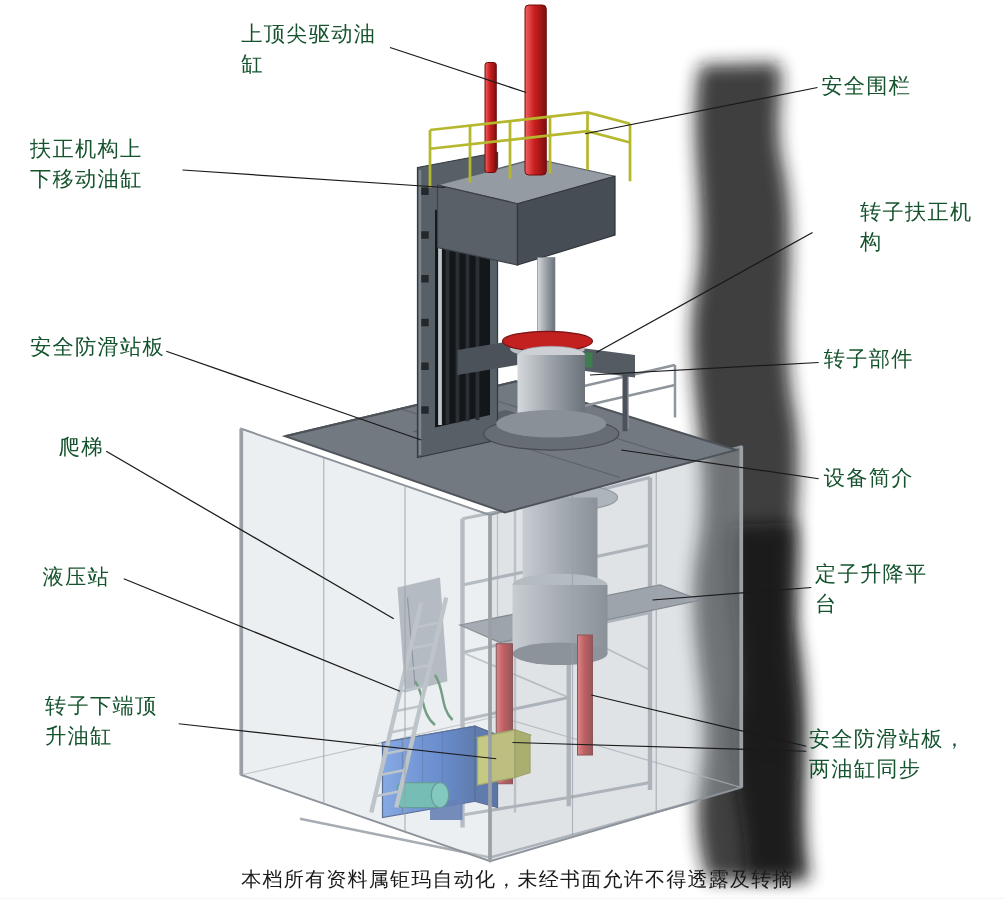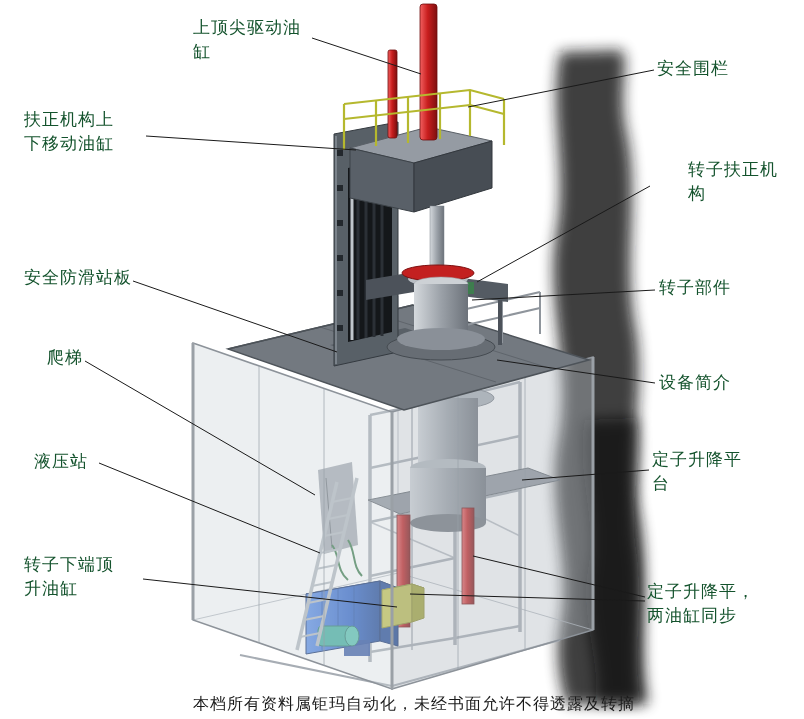--- a/index.html
+++ b/index.html
@@ -245,19 +245,19 @@
 下移动油缸</div>
   <div class="label" style="left:654px; top:158px; width:118px;margin-left:34px;">转子扶正机
 构</div>
   <div class="label" style="left:24px;  top:266px;">安全防滑站板</div>
   <div class="label" style="left:659px; top:276px;">转子部件</div>
   <div class="label" style="left:47px;  top:346px;text-align:center;">爬梯</div>
   <div class="label" style="left:659px; top:371px;">设备简介</div>
   <div class="label" style="left:34px;  top:450px;">液压站</div>
   <div class="label" style="left:652px; top:448px; width:118px;">定子升降平
 台</div>
-  <div class="label" style="left:24px;  top:553px; width:128px;">转子下端顶
+  <div class="label" style="left:36px;  top:553px; width:128px;">转子下端顶
 升油缸</div>
-  <div class="label" style="left:647px; top:580px; width:152px;">定子升降平，
+  <div class="label" style="left:647px; top:580px; width:152px;">安全防滑站板，
 两油缸同步</div>
 
   <div class="footer">本档所有资料属钜玛自动化，未经书面允许不得透露及转摘</div>
 </div>
 
 </body></html>

